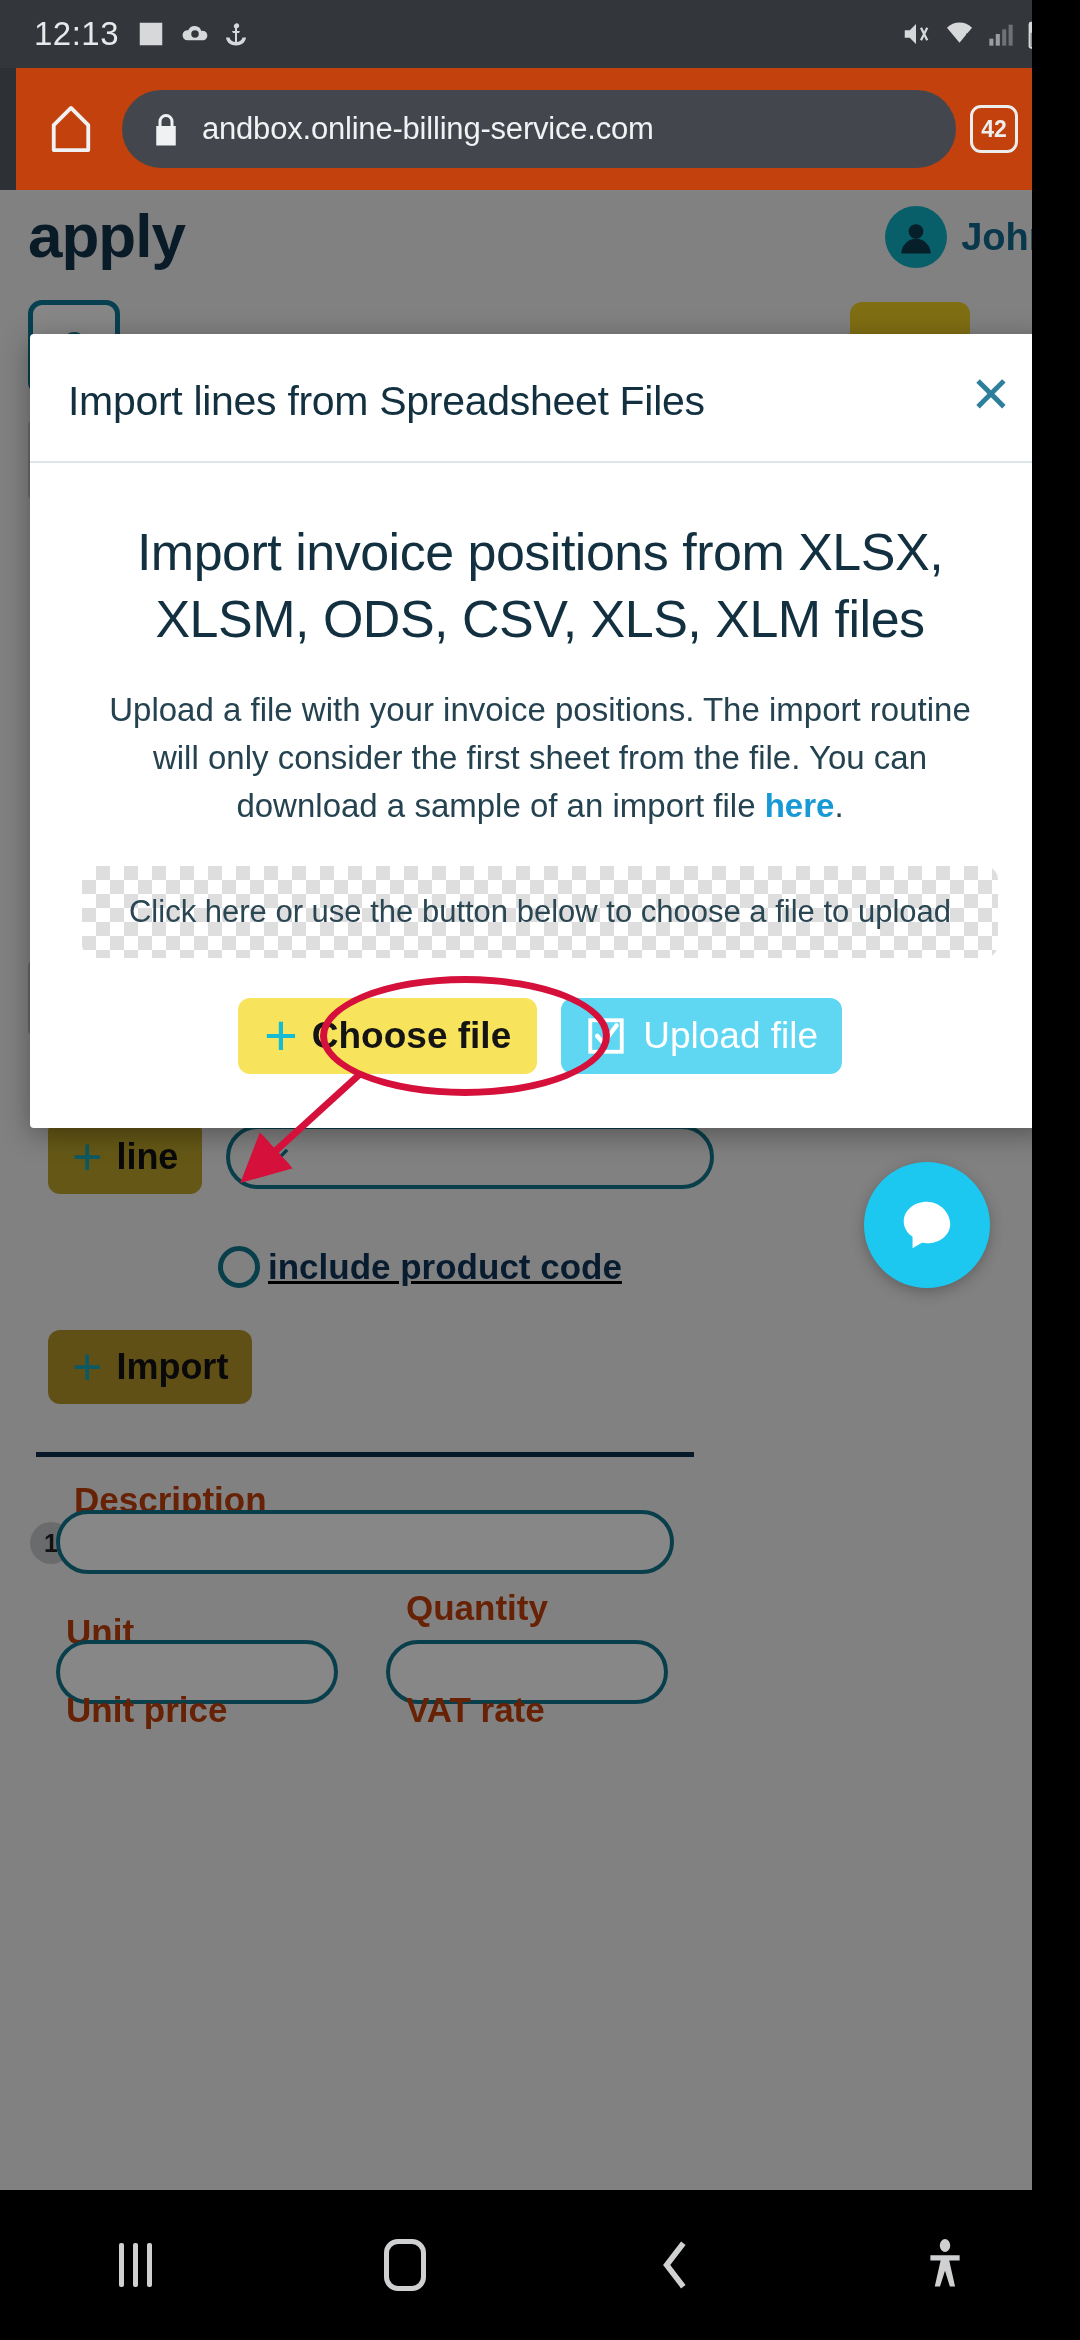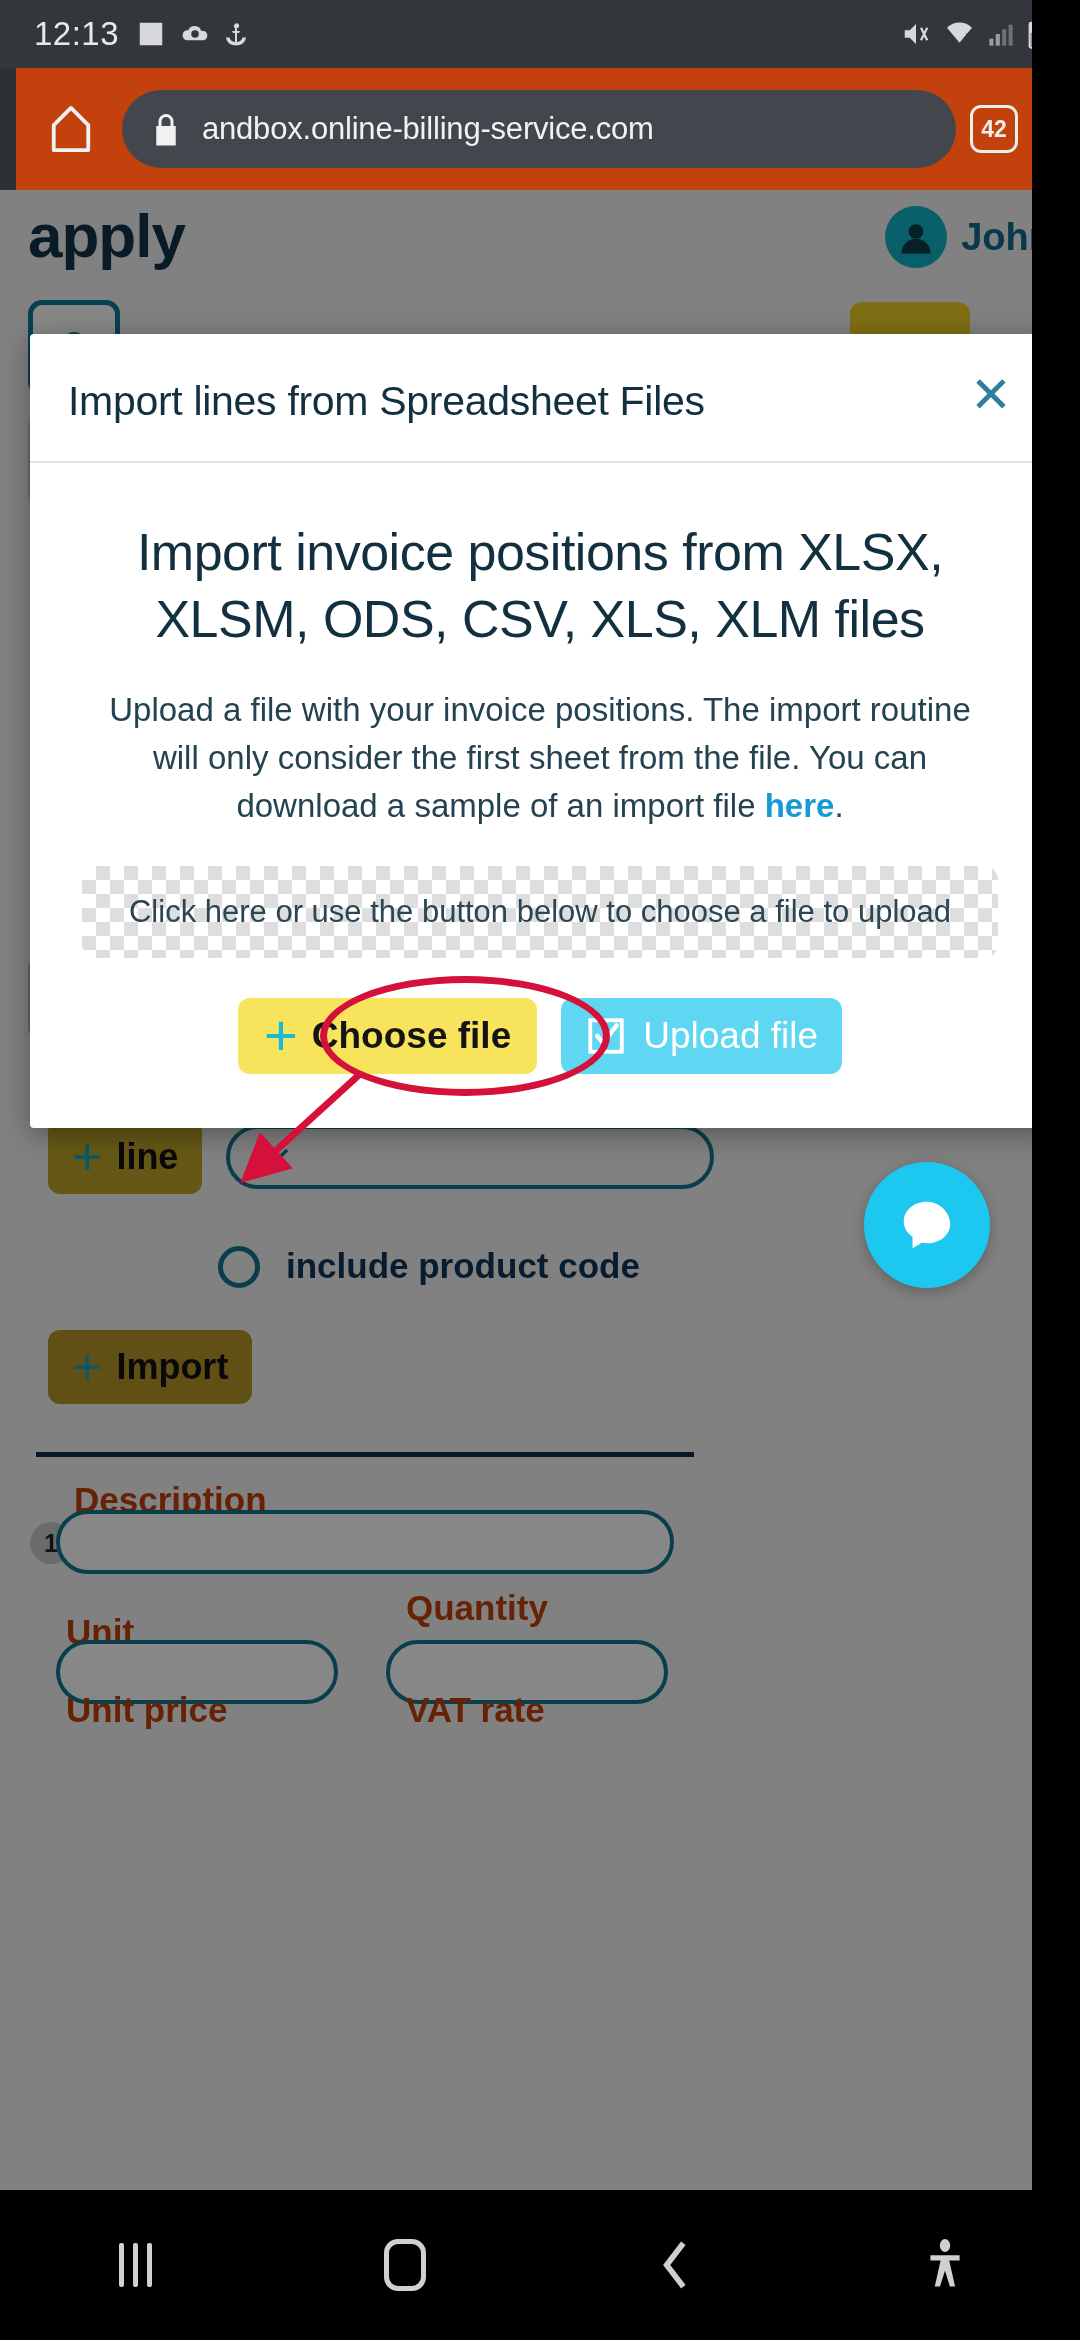--- a/index.html
+++ b/index.html
@@ -104,21 +104,21 @@
     display:flex; align-items:center; gap: 14px; color: #111; font-size: 36px; font-weight: 600;
   }
   .btn-olive.dark { background:#b8972b; }
   .plus-ic { color: #17a9bd; font-size: 52px; font-weight: 300; line-height: 0.7; }
   .search-sel {
     width: 488px; height: 64px; border: 4px solid #12778f; border-radius: 36px; background: transparent;
     display:flex; align-items:center; padding: 0 26px; color: #3e4144; font-size: 33px;
     justify-content: space-between;
   }
 
-  .ipc-row { position:absolute; left: 218px; top: 1056px; display:flex; gap: 26px;}
+  .ipc-row { position:absolute; left: 218px; top: 1056px; display:flex; align-items:center; gap: 8px; text-decoration: underline;}
   .radio-o { width: 42px; height: 42px; border-radius:50%; border: 5px solid #12778f;}
   .ipc-label { color:#10355c; font-size: 35px; font-weight: 600;}
 
   .import-row { position:absolute; left: 48px; top: 1140px; }
   .hr-dark { position:absolute; left: 36px; top: 1262px; width: 658px; height: 5px; background: #0f2f4c; }
   .desc-lbl { position:absolute; left: 74px; top: 1290px; }
   .desc-num {
     position:absolute; left: 30px; top: 1332px; width: 42px; height: 42px; border-radius:50%;
     background: #c9cbce; color:#222; font-size: 25px; display:flex;align-items:center;justify-content:center; font-weight:600;
   }

